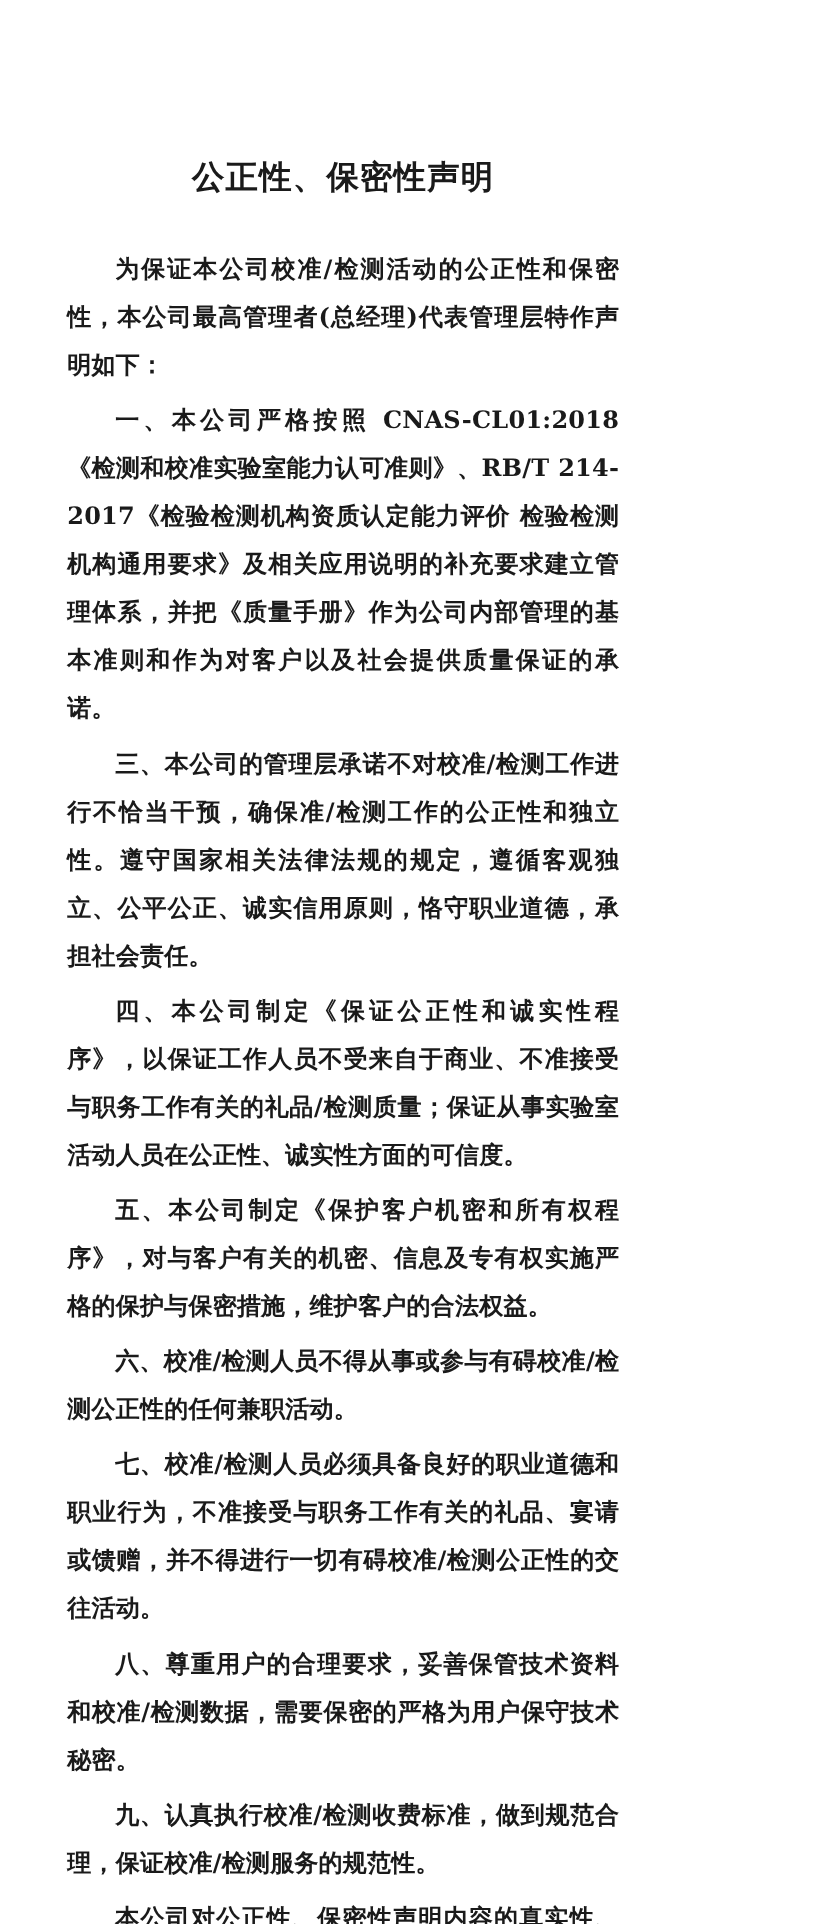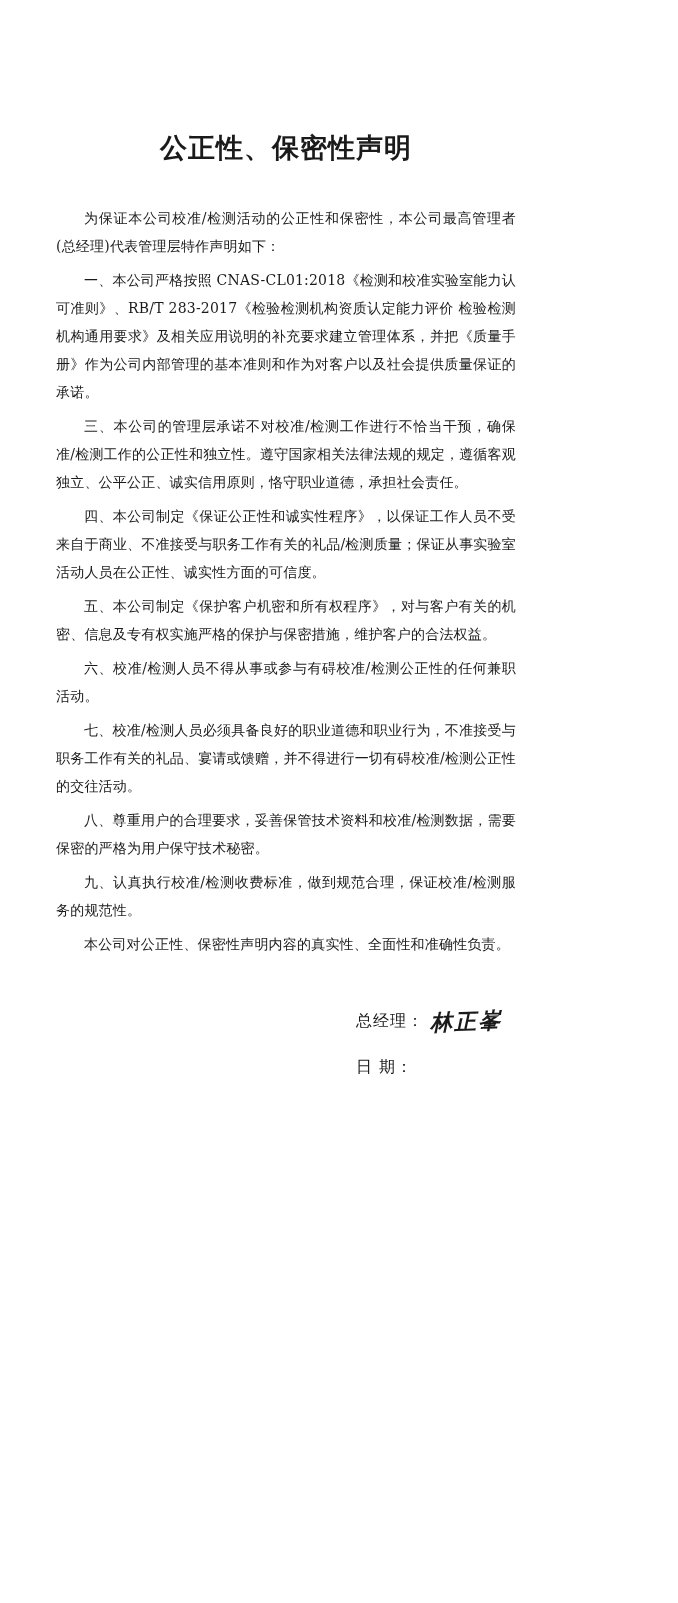--- a/index.html
+++ b/index.html
@@ -22,27 +22,28 @@
   }
   .doc-title {
     text-align: center;
     font-size: 27px;
     font-weight: 700;
     letter-spacing: 1px;
     margin: 0 0 38px 0;
     font-family: "DejaVu Serif", "Liberation Serif", serif;
   }
   .para {
-    font-size: 14px;
+    font-size: 20px;
     line-height: 2.0;
     text-align: justify;
     text-justify: inter-ideograph;
     margin: 0 0 6px 0;
     text-indent: 2em;
     letter-spacing: 0.2px;
+    font-weight: bold;
   }
   .para.last-statement {
   }
   .sign-block {
     margin-top: 46px;
     padding-left: 300px;
     font-size: 16px;
     line-height: 2.1;
     position: relative;
   }
@@ -80,21 +81,21 @@
   }
 </style>
 </head>
 <body>
 
 <div class="page">
 
   <h1 class="doc-title">公正性、保密性声明</h1>
 
   <p class="para">为保证本公司校准/检测活动的公正性和保密性，本公司最高管理者(总经理)代表管理层特作声明如下：</p>
-  <p class="para">一、本公司严格按照 CNAS-CL01:2018《检测和校准实验室能力认可准则》、RB/T 283-2017《检验检测机构资质认定能力评价 检验检测机构通用要求》及相关应用说明的补充要求建立管理体系，并把《质量手册》作为公司内部管理的基本准则和作为对客户以及社会提供质量保证的承诺。</p>
+  <p class="para">一、本公司严格按照 CNAS-CL01:2018《检测和校准实验室能力认可准则》、RB/T 214-2017《检验检测机构资质认定能力评价 检验检测机构通用要求》及相关应用说明的补充要求建立管理体系，并把《质量手册》作为公司内部管理的基本准则和作为对客户以及社会提供质量保证的承诺。</p>
   <p class="para">三、本公司的管理层承诺不对校准/检测工作进行不恰当干预，确保准/检测工作的公正性和独立性。遵守国家相关法律法规的规定，遵循客观独立、公平公正、诚实信用原则，恪守职业道德，承担社会责任。</p>
   <p class="para">四、本公司制定《保证公正性和诚实性程序》，以保证工作人员不受来自于商业、不准接受与职务工作有关的礼品/检测质量；保证从事实验室活动人员在公正性、诚实性方面的可信度。</p>
   <p class="para">五、本公司制定《保护客户机密和所有权程序》，对与客户有关的机密、信息及专有权实施严格的保护与保密措施，维护客户的合法权益。</p>
   <p class="para">六、校准/检测人员不得从事或参与有碍校准/检测公正性的任何兼职活动。</p>
   <p class="para">七、校准/检测人员必须具备良好的职业道德和职业行为，不准接受与职务工作有关的礼品、宴请或馈赠，并不得进行一切有碍校准/检测公正性的交往活动。</p>
   <p class="para">八、尊重用户的合理要求，妥善保管技术资料和校准/检测数据，需要保密的严格为用户保守技术秘密。</p>
   <p class="para">九、认真执行校准/检测收费标准，做到规范合理，保证校准/检测服务的规范性。</p>
 
   <p class="para last-statement">本公司对公正性、保密性声明内容的真实性、全面性和准确性负责。</p>
 

